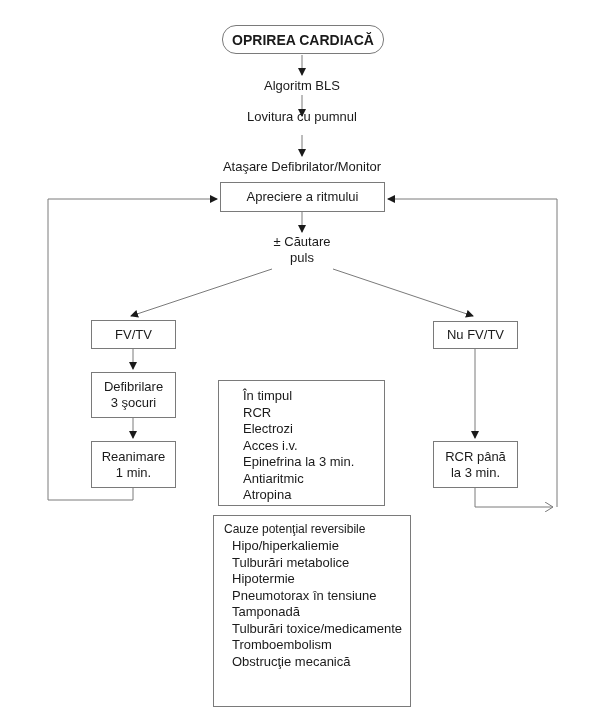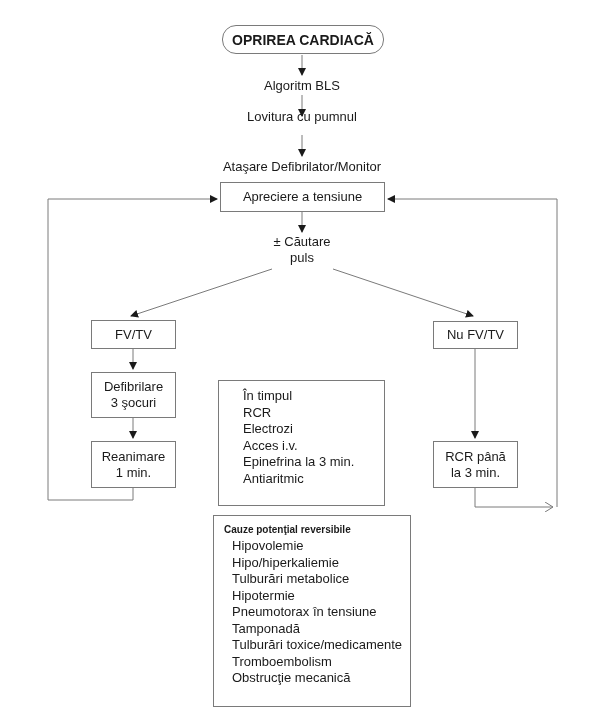--- a/index.html
+++ b/index.html
@@ -6,21 +6,21 @@
     body { width: 605px; height: 720px; position: relative; overflow: hidden;
            font-family: "Liberation Sans", sans-serif; color: #1a1a1a; }
     #diagram { position: absolute; left: 0; top: 0; width: 605px; height: 720px; }
     .box { position: absolute; border: 1px solid #7a7a7a; background: #fff;
            box-sizing: border-box; display: flex; align-items: center; justify-content: center;
            text-align: center; font-size: 13px; line-height: 16px; }
     .label { position: absolute; text-align: center; font-size: 13px; line-height: 16px;
              white-space: nowrap; }
     .title-box { font-weight: bold; font-size: 14px; border-radius: 14px; }
     .list-box { display: block; text-align: left; font-size: 13px; line-height: 16.5px; }
-    .list-box .heading { font-weight: bold; font-size: 10px; line-height: 17px; }
+    .list-box .heading { font-weight: normal; font-size: 12px; line-height: 17px; }
     .two-line { white-space: pre-line; }
   </style>
 </head>
 <body style="color: rgb(26, 26, 26);">
 
 <svg id="diagram" xmlns="http://www.w3.org/2000/svg" width="605" height="720">
   <defs>
     <marker id="arr" markerWidth="8" markerHeight="8" refX="7" refY="4" orient="auto" markerUnits="userSpaceOnUse">
       <path d="M0,0 L8,4 L0,8 Z" fill="#1a1a1a"></path>
     </marker>
@@ -52,21 +52,21 @@
 
 <div class="box title-box" style="left: 222px; top: 25px; width: 162px; height: 29px; border-color: rgb(122, 122, 122);">
   <span>OPRIREA CARDIACĂ</span>
 </div>
 
 <div class="label" style="left:202px; top:78px; width:200px;">Algoritm BLS</div>
 <div class="label" style="left:202px; top:109px; width:200px;">Lovitura cu pumnul</div>
 <div class="label" style="left:172px; top:159px; width:260px;">Ataşare Defibrilator/Monitor</div>
 
 <div class="box" style="left: 220px; top: 182px; width: 165px; height: 30px; border-color: rgb(122, 122, 122);">
-  <span>Apreciere a tensiune</span>
+  <span>Apreciere a ritmului</span>
 </div>
 
 <div class="label two-line" style="left:232px; top:234px; width:140px;">± Căutare
 puls</div>
 
 <div class="box" style="left: 91px; top: 320px; width: 85px; height: 29px; border-color: rgb(122, 122, 122);">
   <span>FV/TV</span>
 </div>
 <div class="box" style="left: 91px; top: 372px; width: 85px; height: 46px; border-color: rgb(122, 122, 122);">
   <span class="two-line">Defibrilare
@@ -85,26 +85,26 @@
 la 3 min.</span>
 </div>
 
 <div class="box list-box" style="left: 218px; top: 372px; width: 167px; height: 126px; padding: 7px 0px 0px 24px; border-color: rgb(122, 122, 122); margin-top: 8px;">
   <div>În timpul</div>
   <div>RCR</div>
   <div>Electrozi</div>
   <div>Acces i.v.</div>
   <div>Epinefrina la 3 min.</div>
   <div>Antiaritmic</div>
+  <div>Atropina</div>
 </div>
 
 <div class="box list-box" style="left: 213px; top: 515px; width: 198px; height: 192px; padding: 5px 0px 0px 10px; border-color: rgb(122, 122, 122);">
   <div class="heading">Cauze potenţial reversibile</div>
   <div style="padding-left:8px;">
-    <div>Hipovolemie</div>
     <div>Hipo/hiperkaliemie</div>
     <div>Tulburări metabolice</div>
     <div>Hipotermie</div>
     <div>Pneumotorax în tensiune</div>
     <div>Tamponadă</div>
     <div>Tulburări toxice/medicamente</div>
     <div>Tromboembolism</div>
     <div>Obstrucţie mecanică</div>
   </div>
 </div>

